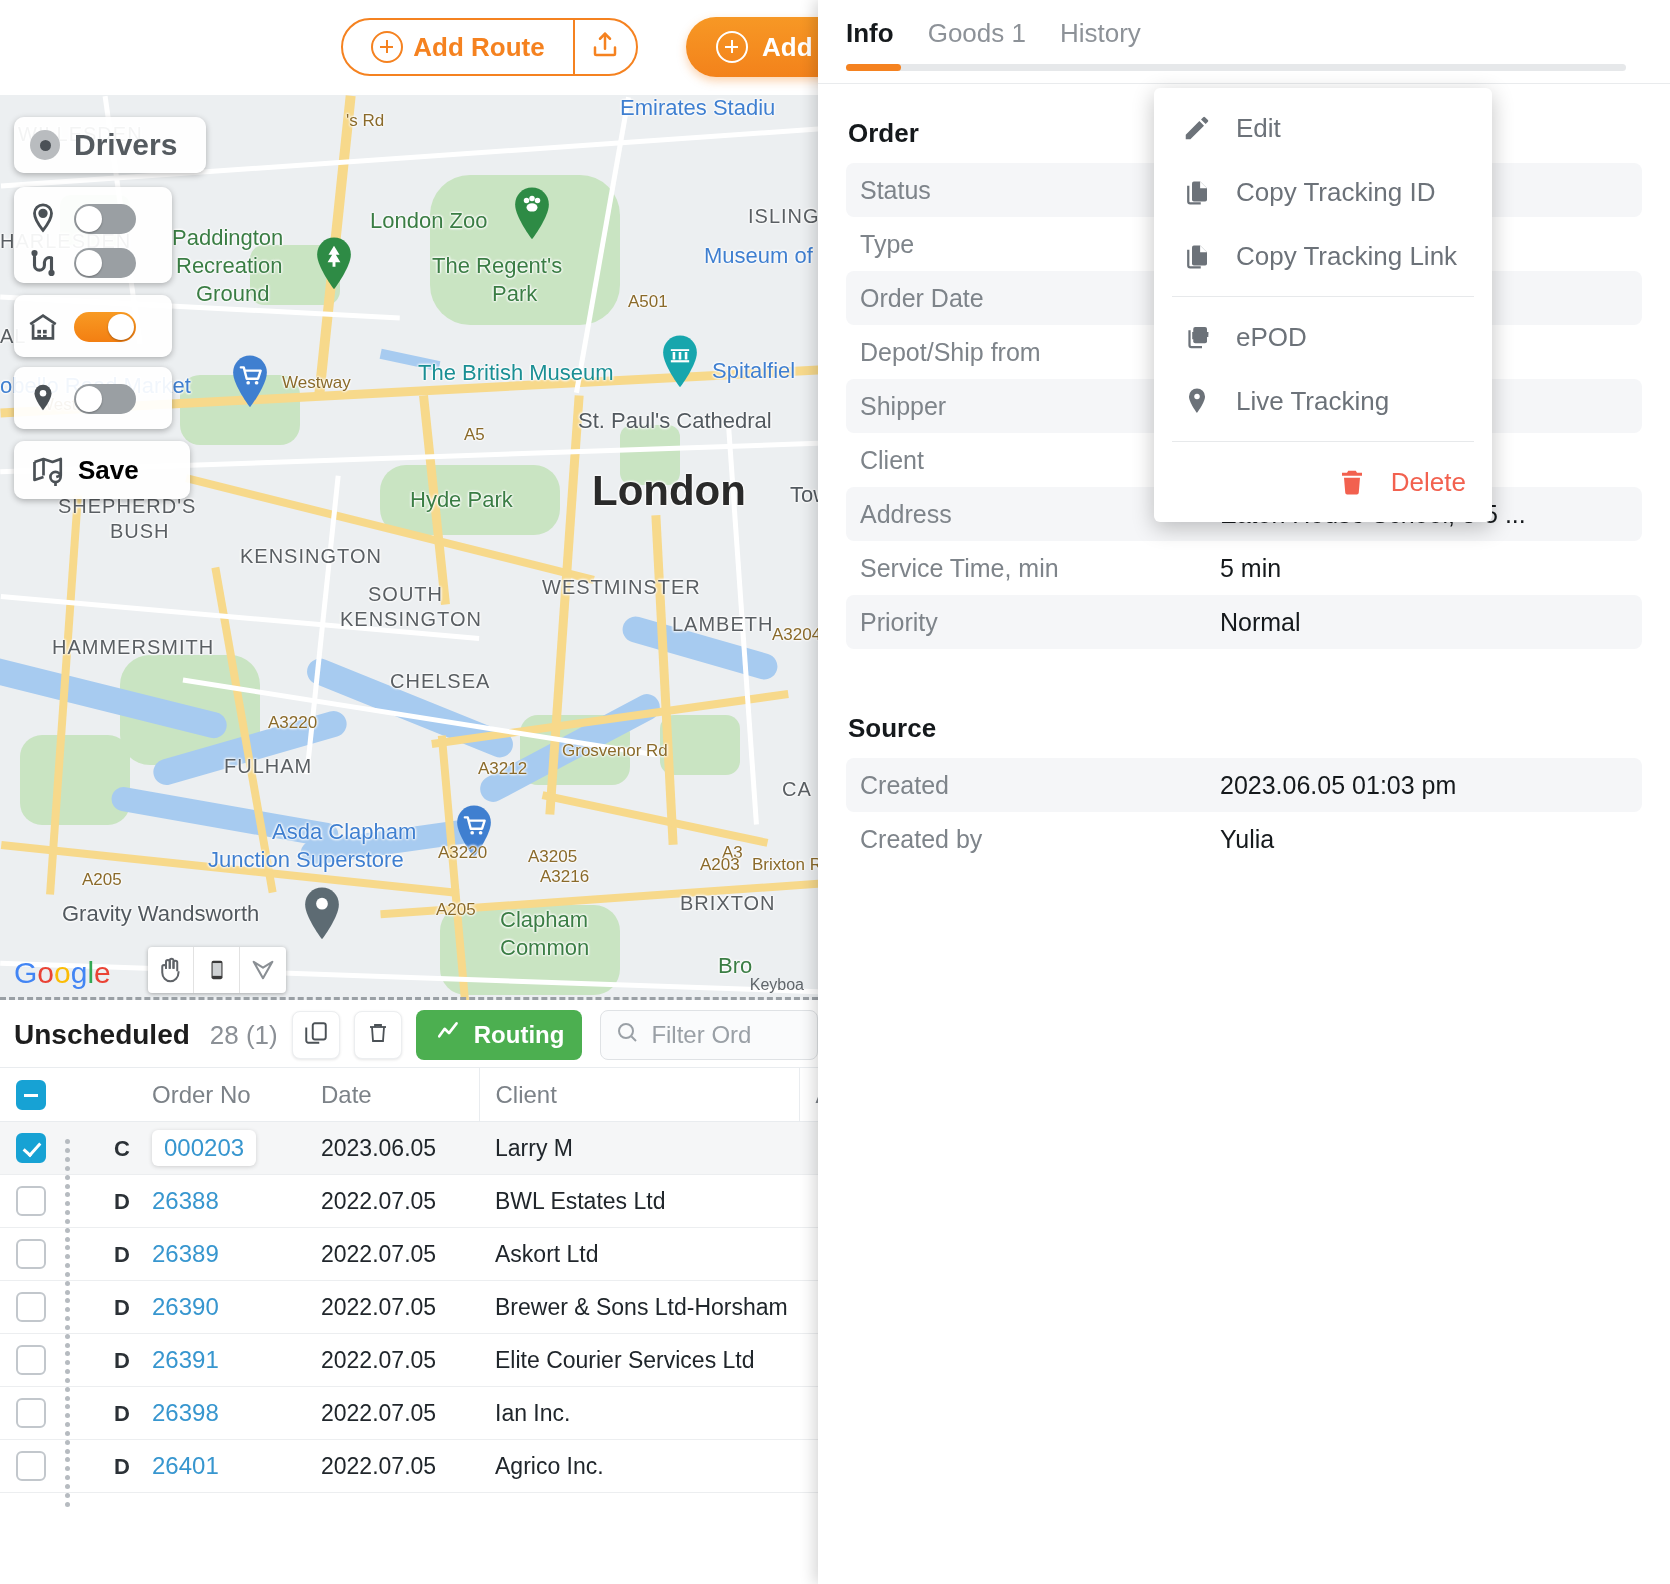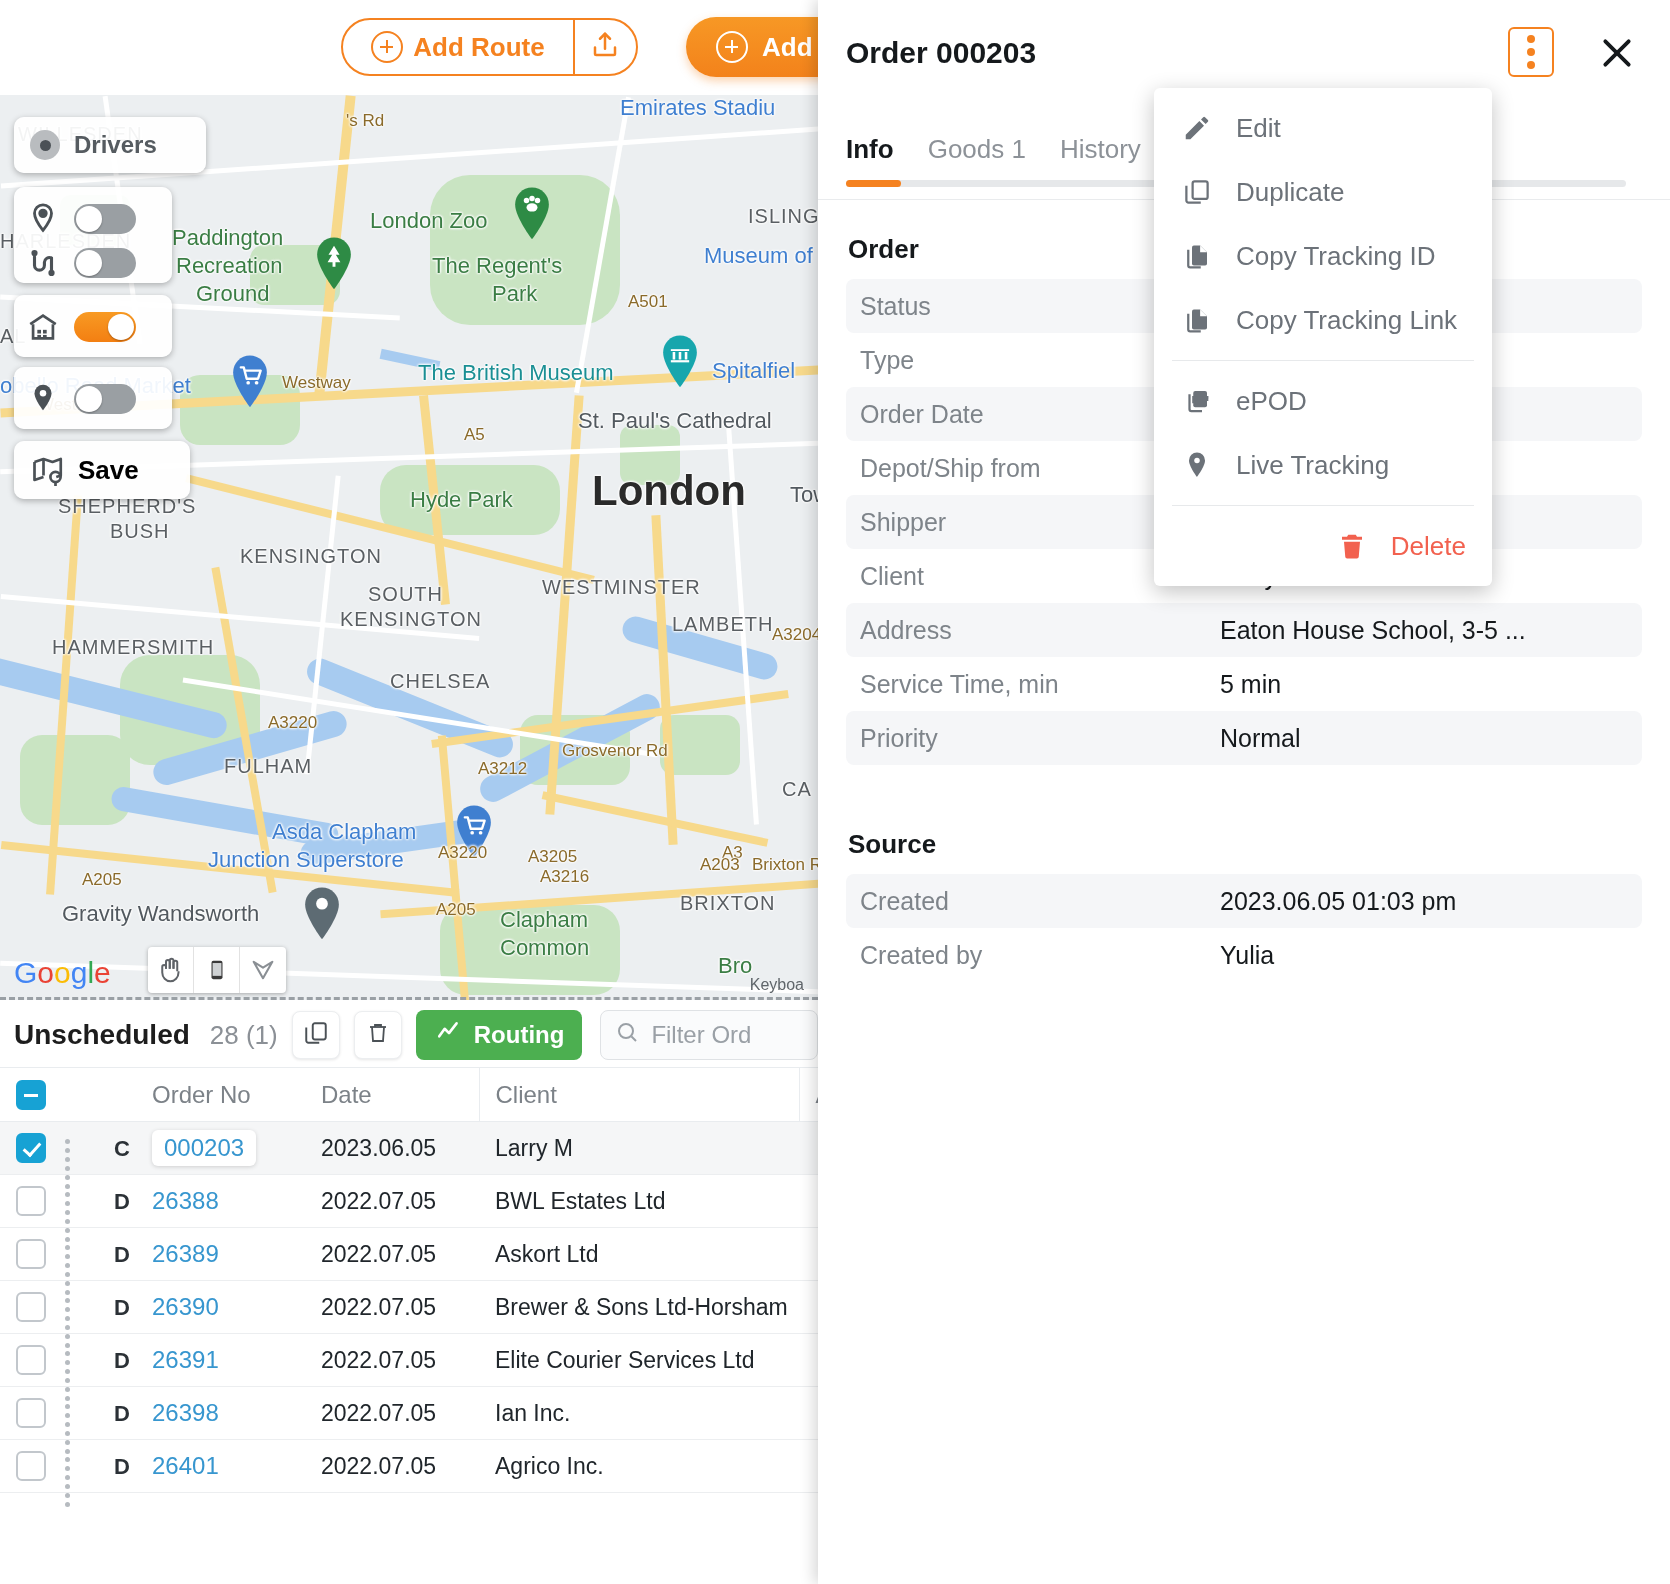--- a/index.html
+++ b/index.html
@@ -100,21 +100,21 @@
 
   
   .panel-card {
     position: absolute; background: rgba(255,255,255,.93);
     border-radius: 10px; box-shadow: 0 2px 6px rgba(0,0,0,.28);
   }
   #drivers-card {
     left: 14px; top: 22px; height: 56px; width: 192px;
     display: flex; align-items: center; padding-left: 16px; gap: 14px;
   }
-  #drivers-card .lbl { font-size: 24px; font-weight: bold; color: #555b60; }
+  #drivers-card .lbl { font-size: 30px; font-weight: bold; color: #555b60; }
   .radio-ic {
     width: 30px; height: 30px; border-radius: 50%;
     background: #b9bcbf; display: flex; align-items: center; justify-content: center;
   }
   .radio-ic i { width: 11px; height: 11px; border-radius: 50%; background: #4b5156; display:block; }
 
   #toggles-card { left: 14px; top: 92px; width: 158px; height: 96px; padding: 10px 12px; }
   #depot-card   { left: 14px; top: 200px; width: 158px; height: 62px; padding: 10px 12px; }
   #stop-card    { left: 14px; top: 272px; width: 158px; height: 62px; padding: 10px 12px; }
   #save-card {
@@ -707,34 +707,20 @@
               <td style="padding-left:14px">2022.07.05</td>
               <td style="padding-left:16px">Agrico Inc.</td>
               <td style="padding-left:16px"></td>
             </tr>
           </tbody>
       </table>
     </div>
   </div>
 
   <div id="detail-panel">
-    <div id="dp-head">
-      <div id="dp-title">Order 000203</div>
-      <div id="dp-kebab">
-          <i></i>
-          <i></i>
-          <i></i>
-        </div>
-      <div id="dp-close">
-        <svg width="40" height="40" viewBox="0 0 24 24" fill="none" stroke="#15191c" stroke-width="2.3" stroke-linecap="round">
-          <path d="M5 5l14 14"></path>
-            <path d="M19 5L5 19"></path>
-        </svg>
-      </div>
-    </div>
 
     <div id="dp-tabs">
       <div class="dp-tab active">Info</div>
       <div class="dp-tab">Goods 1</div>
       <div class="dp-tab">History</div>
       <div id="dp-progress">
           <i></i>
         </div>
     </div>
 
@@ -793,29 +779,20 @@
     </div>
 
     <div id="ctx-menu">
         <div class="ctx-item">
           <span class="ci">
             <svg width="30" height="30" viewBox="0 0 24 24" fill="currentColor">
               <path d="M3 17.3V21h3.7L17.6 10.1l-3.7-3.7L3 17.3zM20.7 7c.4-.4.4-1 0-1.4l-2.3-2.3a1 1 0 0 0-1.4 0l-1.8 1.8 3.7 3.7L20.7 7z"></path>
             </svg>
           </span>
           <span>Edit</span>
-        </div>
-        <div class="ctx-item">
-          <span class="ci">
-            <svg width="30" height="30" viewBox="0 0 24 24" fill="none" stroke="currentColor" stroke-width="1.8">
-              <rect x="8.5" y="3.5" width="12" height="14" rx="1.6"></rect>
-              <path d="M15 20.5H5.2A1.7 1.7 0 0 1 3.5 18.8V7"></path>
-            </svg>
-          </span>
-          <span>Duplicate</span>
         </div>
         <div class="ctx-item">
           <span class="ci">
             <svg width="30" height="30" viewBox="0 0 24 24" fill="none" stroke="currentColor" stroke-width="1.8">
               <path d="M14.5 3.5h-5A1.5 1.5 0 0 0 8 5v13a1.5 1.5 0 0 0 1.5 1.5h9A1.5 1.5 0 0 0 20 18V9l-5.5-5.5z" fill="currentColor" stroke="none"></path>
               <path d="M14.5 3.5V9H20" fill="#fff" stroke="none"></path>
               <path d="M5 7v12.5A1.5 1.5 0 0 0 6.5 21H15"></path>
             </svg>
           </span>
           <span>Copy Tracking ID</span>

